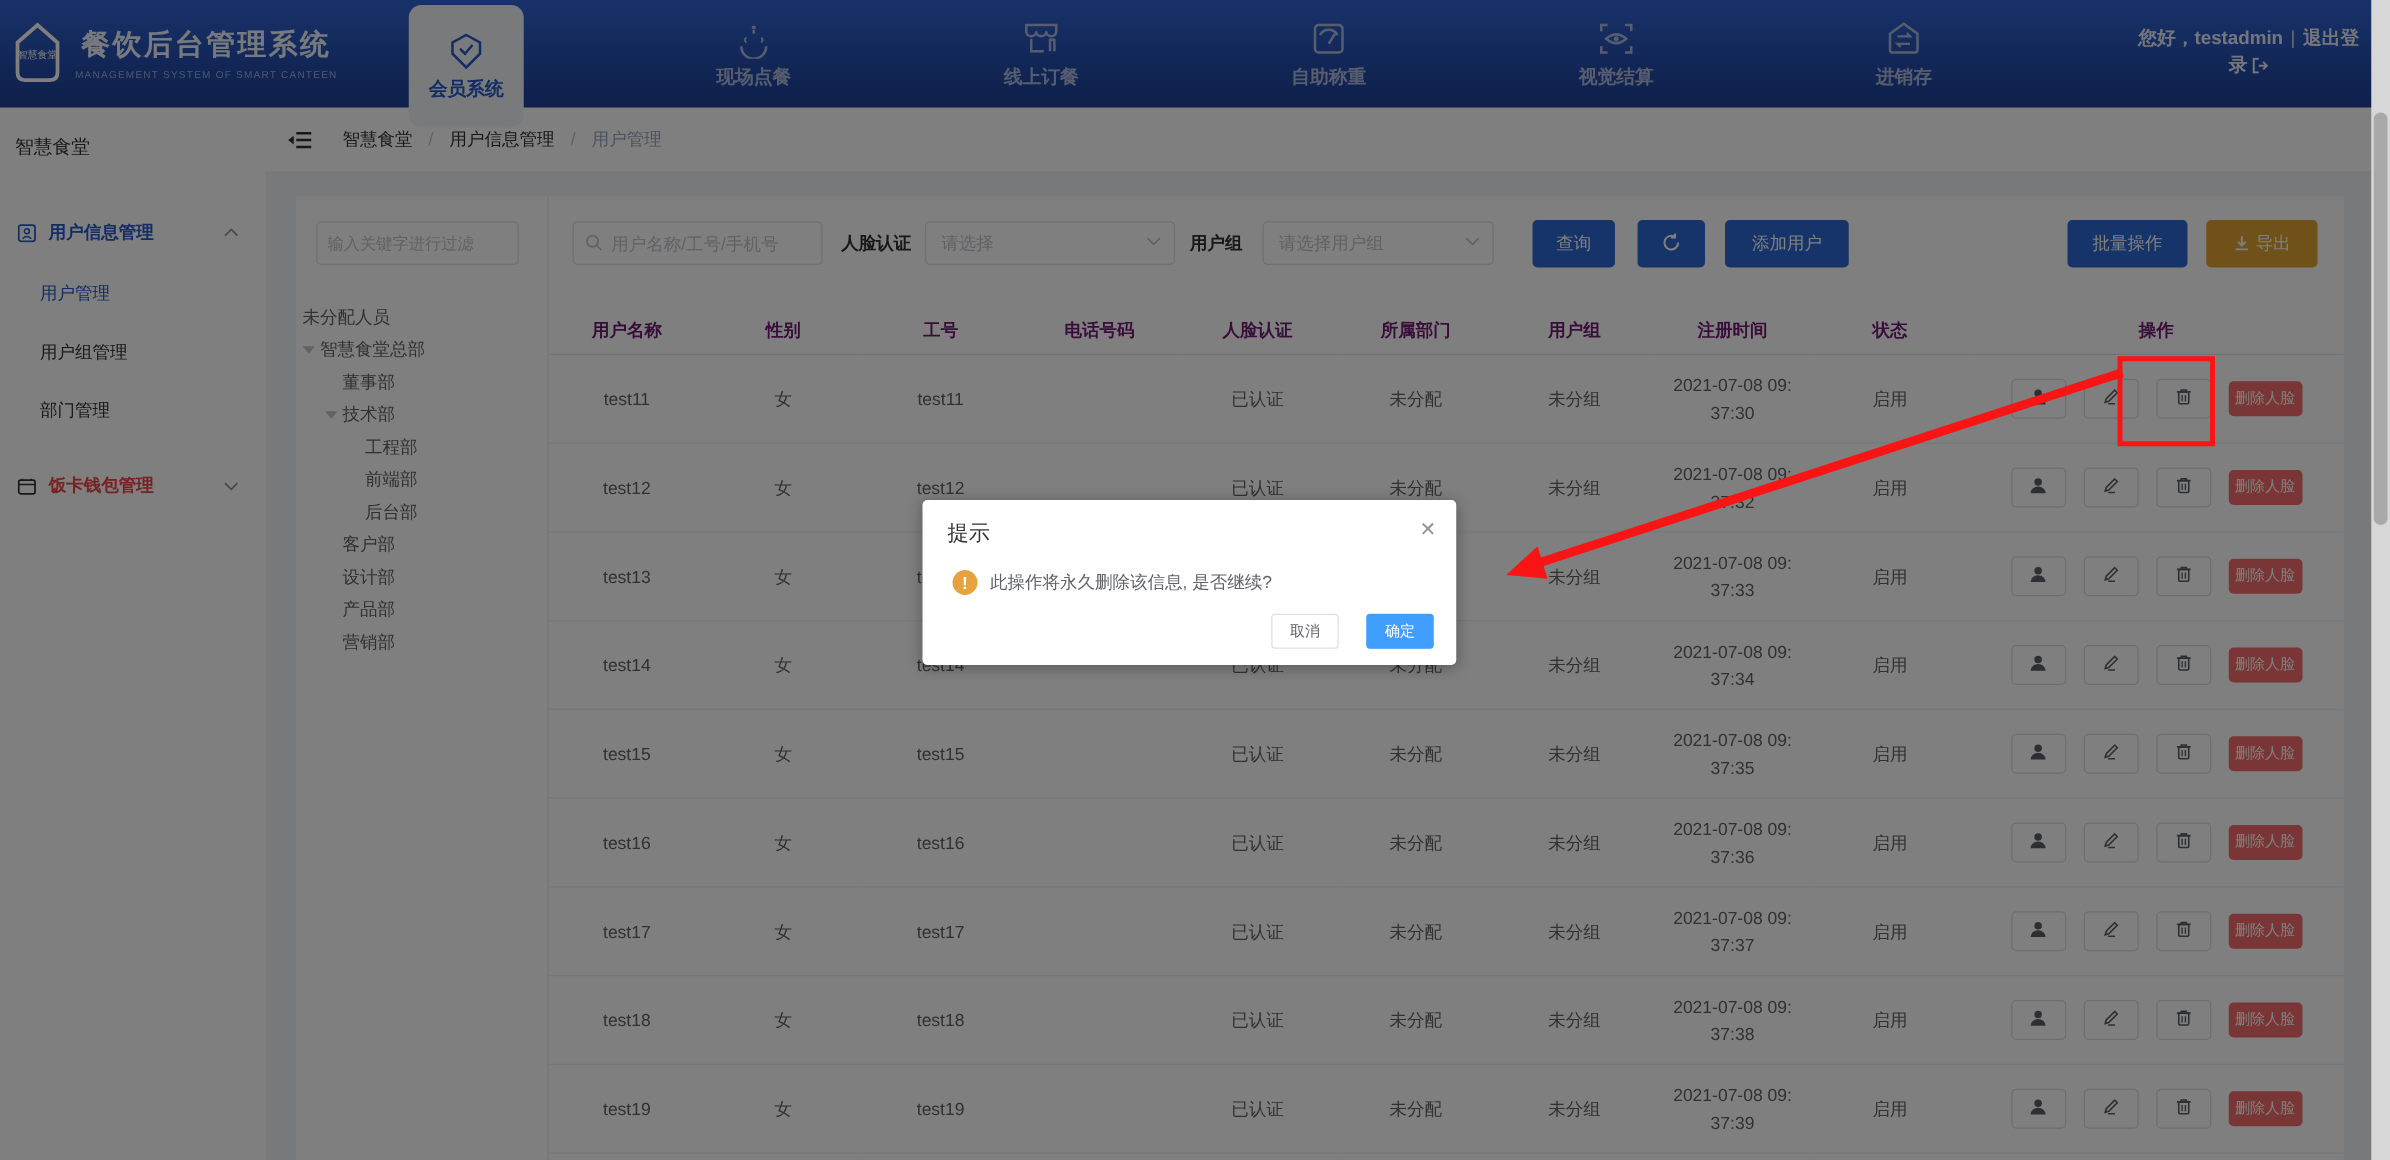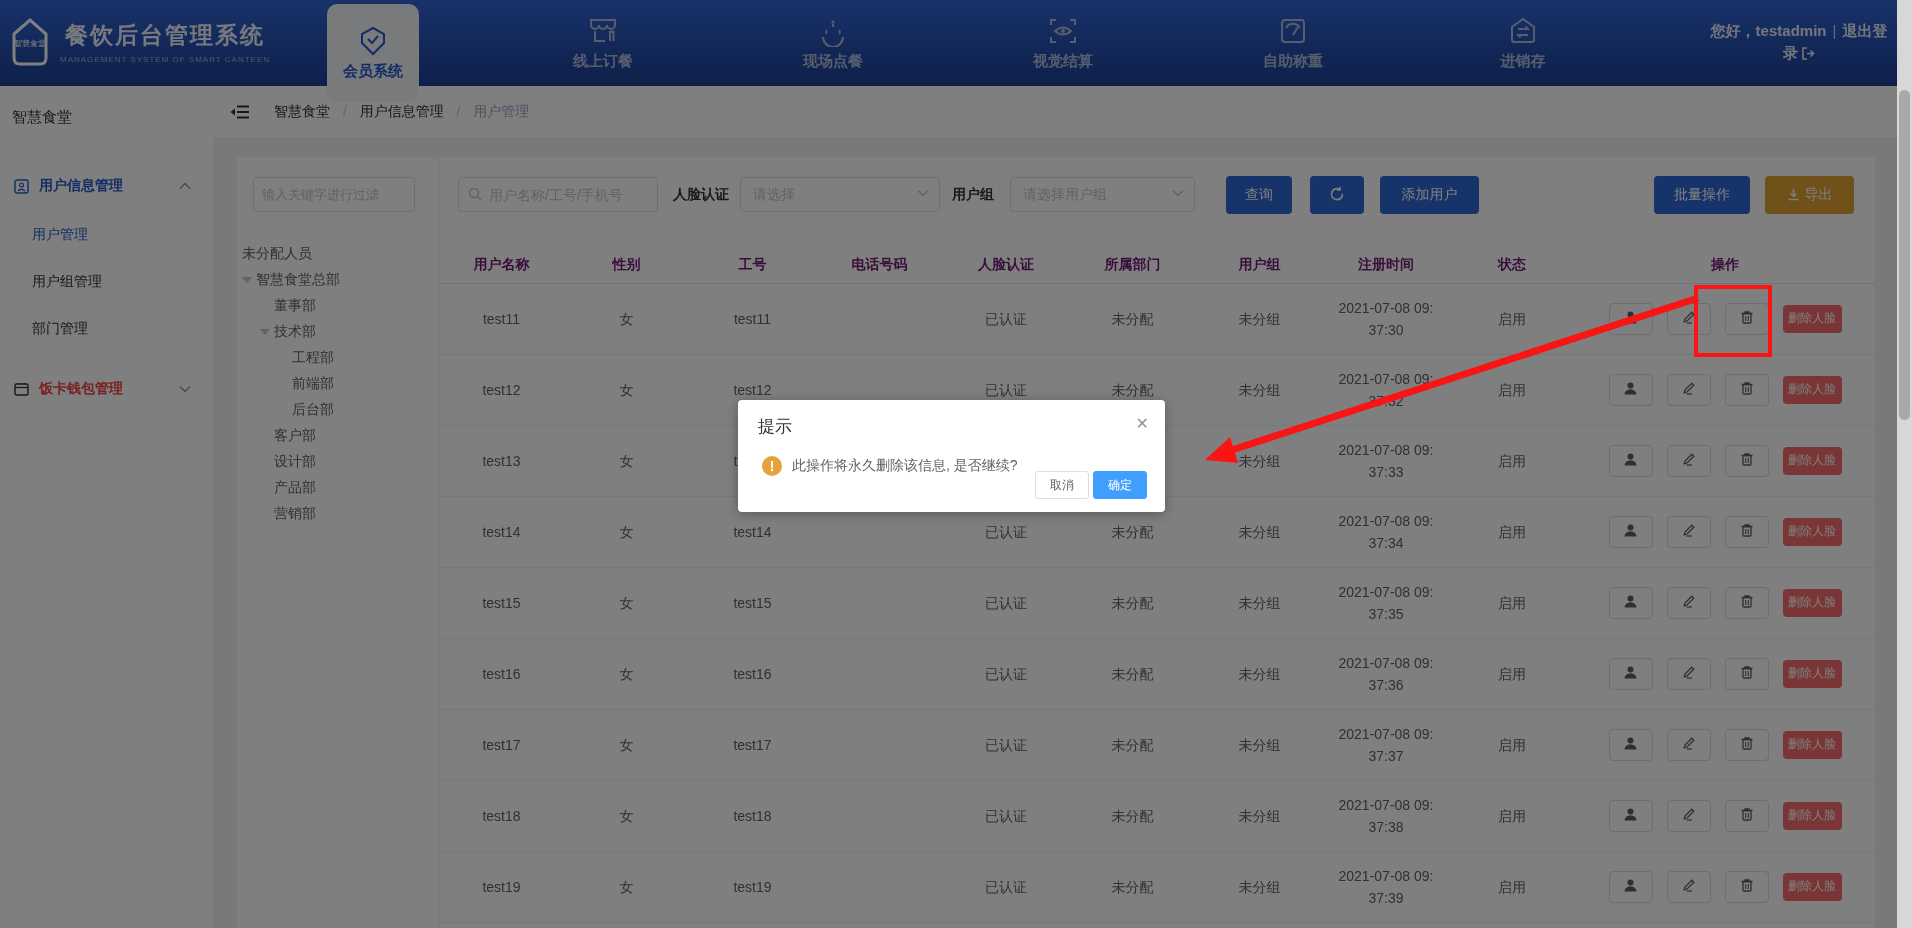--- a/index.html
+++ b/index.html
@@ -90,29 +90,29 @@
     display:flex; align-items:center; justify-content:center; cursor:pointer; }
   .btn-danger { width:59px; height:28px; background:#f56c6c; color:#fff; border:none; border-radius:4px;
     font-size:12px; cursor:pointer; font-family:inherit; }
 
   
   .overlay { position:absolute; left:0; top:0; width:1912px; height:928px; background:rgba(0,0,0,0.5); z-index:100; }
   .scrollbar { position:absolute; right:0; top:0; width:15px; height:928px; background:#d7d7d7; z-index:150; }
   .scroll-thumb { position:absolute; left:2px; top:90px; width:11px; height:330px; background:#a9a9a9; border-radius:6px; }
 
   
-  .dialog { position:absolute; left:738px; top:400px; width:427px; height:112px; background:#fff; border-radius:4px;
+  .dialog { position:absolute; left:738px; top:400px; width:427px; height:132px; background:#fff; border-radius:4px;
     box-shadow:0 2px 12px rgba(0,0,0,.3); z-index:200; }
   .dlg-title { position:absolute; left:20px; top:15px; font-size:17px; color:#303133; }
   .dlg-close { position:absolute; right:16px; top:14px; font-size:16px; color:#909399; cursor:pointer; }
   .dlg-body { position:absolute; left:24px; top:56px; display:flex; align-items:center; }
   .warn-ic { width:20px; height:20px; border-radius:50%; background:#e6a23c; color:#fff; font-size:14px; font-weight:bold;
     display:flex; align-items:center; justify-content:center; }
   .dlg-msg { margin-left:10px; font-size:14px; color:#606266; }
-  .dlg-footer { position:absolute; right:18px; bottom:13px; display:flex; gap:4px; }
+  .dlg-footer { position:absolute; right:18px; bottom:13px; display:flex; gap:22px; }
   .dlg-btn { height:28px; border-radius:3px; font-size:12px; cursor:pointer; font-family:inherit; padding:0 14px; }
   .dlg-cancel { background:#fff; border:1px solid #dcdfe6; color:#606266; }
   .dlg-confirm { background:#409eff; border:1px solid #409eff; color:#fff; }
 
   
   .anno-box { position:absolute; left:1694px; top:285px; width:78px; height:72px; border:4px solid #fa1414;
     z-index:300; pointer-events:none; }
   .anno-arrow { position:absolute; left:0; top:0; z-index:300; pointer-events:none; }
 </style>
 </head>
@@ -137,57 +137,57 @@
             <svg width="32" height="32" viewBox="0 0 32 32">
               <path d="M16 3 L27 9 V18 L16 29 L5 18 V9 Z" fill="none" stroke="#aebade" stroke-width="2"></path>
               <path d="M11 14 L15 18 L21 11" fill="none" stroke="#aebade" stroke-width="2"></path>
             </svg>
           </span>
           <span class="nav-label">会员系统</span>
         </div>
         <div class="nav-item">
           <span class="nav-ic">
             <svg width="32" height="32" viewBox="0 0 32 32">
-              <path d="M4 5 H28 V10 a4 4 0 0 1 -8 0 a4 4 0 0 1 -8 0 a4 4 0 0 1 -8 0 Z" fill="none" stroke="#aebade" stroke-width="2"></path>
-              <path d="M8 16 V26 H18" fill="none" stroke="#aebade" stroke-width="2"></path>
-              <path d="M23 16 V26 M26.5 16 V26 M23 16 q1.7 2 3.5 0" fill="none" stroke="#aebade" stroke-width="2"></path>
-            </svg>
-          </span>
-          <span class="nav-label">线上订餐</span>
-        </div>
-        <div class="nav-item">
-          <span class="nav-ic">
-            <svg width="32" height="32" viewBox="0 0 32 32">
               <path d="M6 22 a10 10 0 0 0 20 0" fill="none" stroke="#aebade" stroke-width="2"></path>
               <path d="M16 12 V9" stroke="#aebade" stroke-width="2"></path>
               <circle cx="16" cy="7" r="1.6" fill="#aebade"></circle>
               <path d="M10 15 q-2 2 0 4 M22 15 q2 2 0 4" fill="none" stroke="#aebade" stroke-width="1.6"></path>
             </svg>
           </span>
           <span class="nav-label">现场点餐</span>
         </div>
         <div class="nav-item">
           <span class="nav-ic">
             <svg width="32" height="32" viewBox="0 0 32 32">
-              <path d="M4 10 V5 H9 M23 5 H28 V10 M28 22 V27 H23 M9 27 H4 V22" fill="none" stroke="#aebade" stroke-width="2"></path>
-              <path d="M8 16 q8 -7 16 0 q-8 7 -16 0 Z" fill="none" stroke="#aebade" stroke-width="2"></path>
-              <circle cx="16" cy="16" r="2" fill="#aebade"></circle>
+              <path d="M4 5 H28 V10 a4 4 0 0 1 -8 0 a4 4 0 0 1 -8 0 a4 4 0 0 1 -8 0 Z" fill="none" stroke="#aebade" stroke-width="2"></path>
+              <path d="M8 16 V26 H18" fill="none" stroke="#aebade" stroke-width="2"></path>
+              <path d="M23 16 V26 M26.5 16 V26 M23 16 q1.7 2 3.5 0" fill="none" stroke="#aebade" stroke-width="2"></path>
             </svg>
           </span>
-          <span class="nav-label">视觉结算</span>
+          <span class="nav-label">线上订餐</span>
         </div>
         <div class="nav-item">
           <span class="nav-ic">
             <svg width="32" height="32" viewBox="0 0 32 32">
               <rect x="5" y="5" width="22" height="22" rx="3" fill="none" stroke="#aebade" stroke-width="2"></rect>
               <path d="M9 13 a8 8 0 0 1 14 0" fill="none" stroke="#aebade" stroke-width="2"></path>
               <path d="M16 20 L21 12" stroke="#aebade" stroke-width="2"></path>
             </svg>
           </span>
           <span class="nav-label">自助称重</span>
+        </div>
+        <div class="nav-item">
+          <span class="nav-ic">
+            <svg width="32" height="32" viewBox="0 0 32 32">
+              <path d="M4 10 V5 H9 M23 5 H28 V10 M28 22 V27 H23 M9 27 H4 V22" fill="none" stroke="#aebade" stroke-width="2"></path>
+              <path d="M8 16 q8 -7 16 0 q-8 7 -16 0 Z" fill="none" stroke="#aebade" stroke-width="2"></path>
+              <circle cx="16" cy="16" r="2" fill="#aebade"></circle>
+            </svg>
+          </span>
+          <span class="nav-label">视觉结算</span>
         </div>
         <div class="nav-item">
           <span class="nav-ic">
             <svg width="32" height="32" viewBox="0 0 32 32">
               <path d="M5 12 L16 4 L27 12 V25 Q27 27 25 27 H7 Q5 27 5 25 Z" fill="none" stroke="#aebade" stroke-width="2"></path>
               <path d="M11 14 H21 L18.5 11.5 M21 20 H11 L13.5 22.5" fill="none" stroke="#aebade" stroke-width="1.8"></path>
             </svg>
           </span>
           <span class="nav-label">进销存</span>
         </div>

